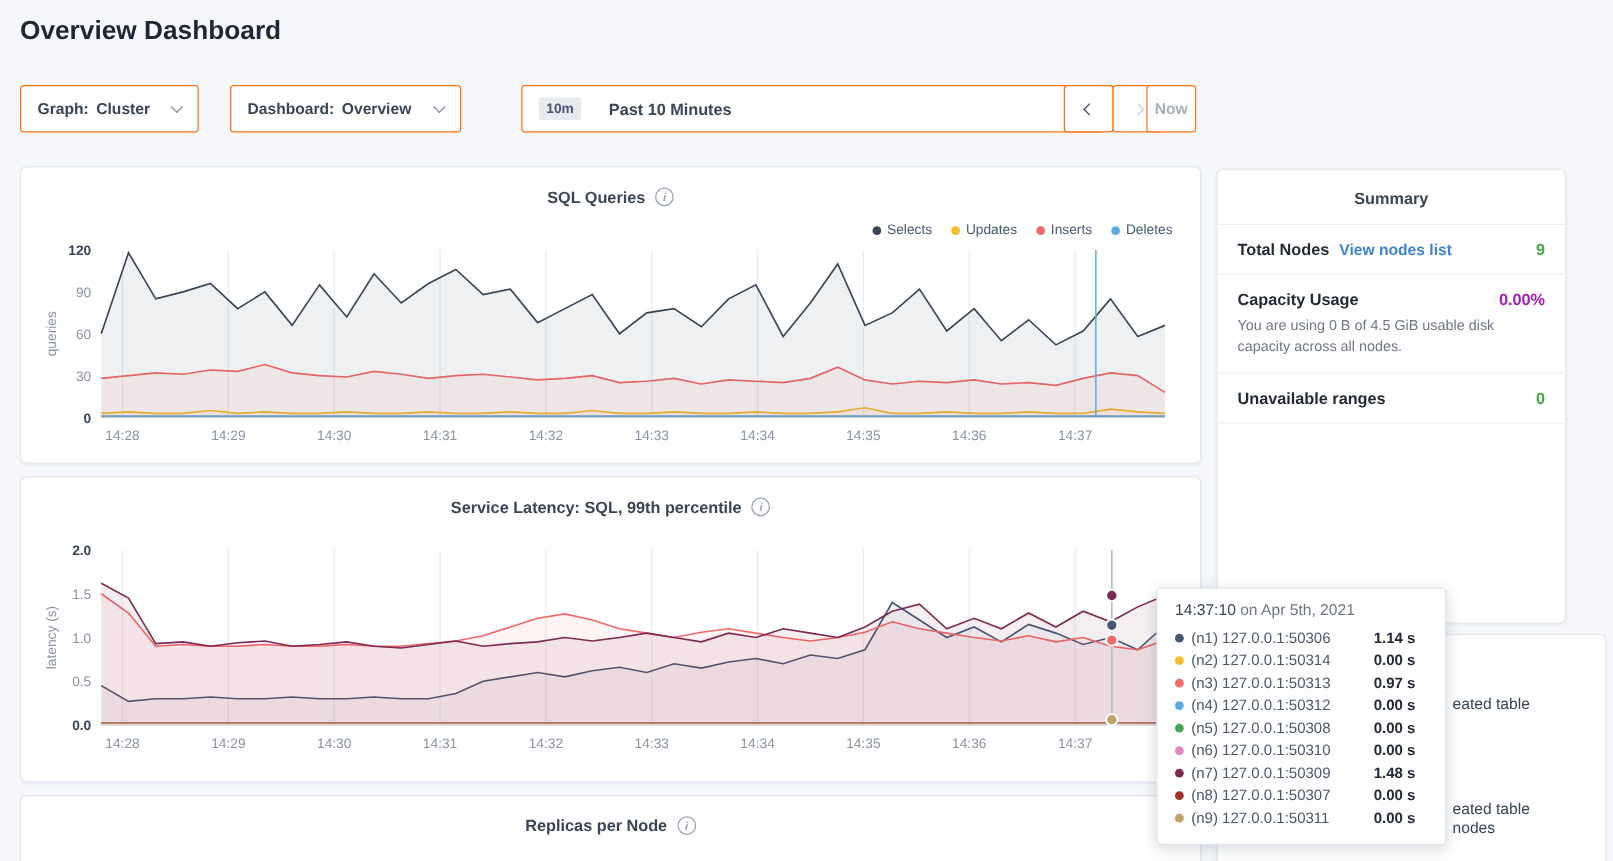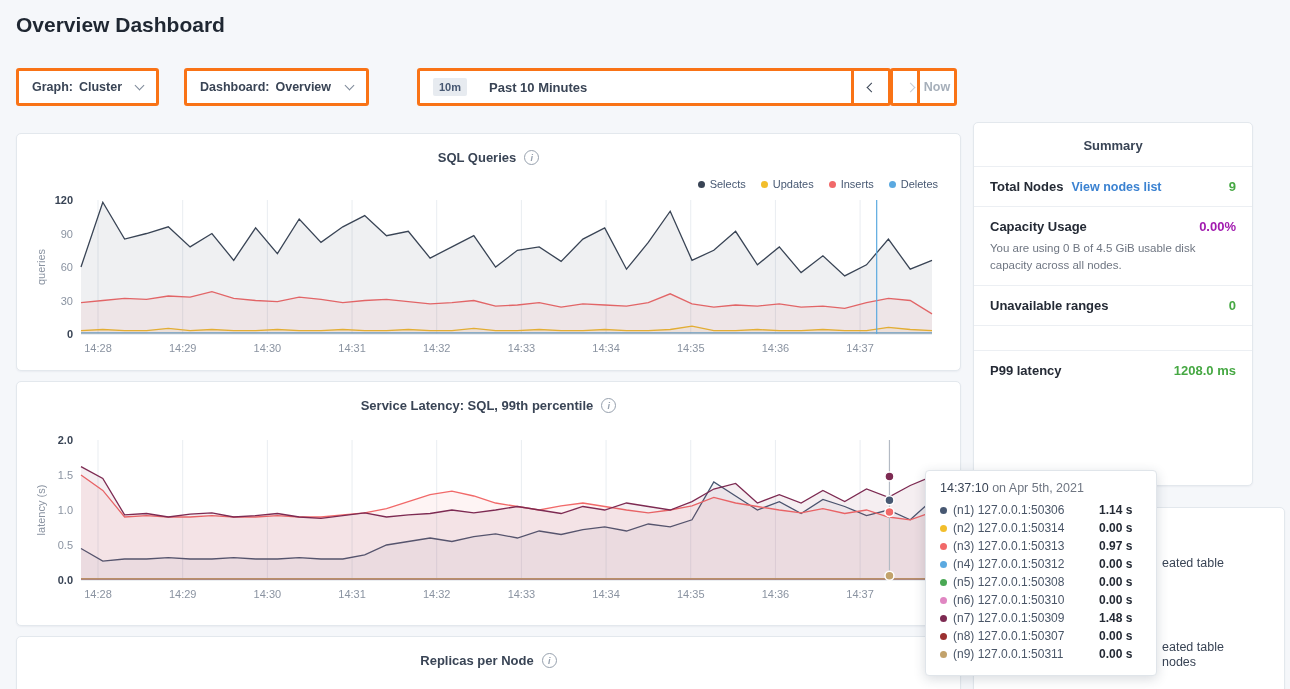--- a/index.html
+++ b/index.html
@@ -3,21 +3,21 @@
 <meta charset="utf-8">
 <style>
   *{box-sizing:border-box;margin:0;padding:0}
   html,body{width:1290px;height:689px}
   body{
     position:relative;overflow:hidden;background:#f5f7fa;
     font-family:"Liberation Sans",sans-serif;color:#242a35;
   }
   .page-title{position:absolute;left:16px;top:13px;font-size:21px;font-weight:700;color:#1f2732}
   .btn{
-    position:absolute;top:68px;height:38px;background:#fff;border:3px solid #f97316;border-radius:3px;
+    position:absolute;top:68px;height:38px;background:#fff;border:1px solid #f97316;border-radius:3px;
     display:flex;align-items:center;gap:6px;padding:0 13px;font-size:12.5px;font-weight:700;color:#394455;cursor:pointer;
   }
   .chev{width:7px;height:7px;border-right:1.6px solid #7e8a9a;border-bottom:1.6px solid #7e8a9a;transform:rotate(45deg);margin-top:-4px}
   .chev.left{transform:rotate(135deg);margin-top:0;border-color:#394455}
   .chev.right{transform:rotate(-45deg);margin-top:0;border-color:#c6cdd6}
   .time-badge{background:#e7ebf0;color:#475872;font-size:11px;font-weight:700;padding:3px 6px;border-radius:2px}
   .now-btn{justify-content:center;color:#a6afba}
   .panel{position:absolute;background:#fff;border:1px solid #e3e8ed;border-radius:5px;box-shadow:0 1px 2px rgba(56,76,97,.06)}
   .chart-title{display:flex;justify-content:center;align-items:center;gap:8px;padding-top:16px;font-size:13px;font-weight:700;color:#394455}
   .info-icon{
@@ -200,21 +200,21 @@
     </svg>
 </div>
 
 <div class="panel" style="left:16px;top:636px;width:945px;height:150px">
   <div class="chart-title">
     <span>Replicas per Node</span>
     <span class="info-icon">i</span>
   </div>
 </div>
 
-<div class="panel" style="left:973px;top:122px;width:280px;height:364px">
+<div class="panel" style="left:973px;top:135px;width:280px;height:364px">
   <div class="summary-title">Summary</div>
 
   <div class="sum-row">
     <div class="sum-line">
       <span class="sum-label">Total Nodes</span>
       <span class="sum-link" id="view-nodes-link" style="color: rgb(59, 130, 209);">View nodes list</span>
       <span class="sum-value" id="total-nodes-value" style="color: rgb(70, 168, 67);">9</span>
     </div>
   </div>
 
@@ -229,26 +229,20 @@
   <div class="sum-row">
     <div class="sum-line">
       <span class="sum-label">Unavailable ranges</span>
       <span class="sum-value" style="color: rgb(70, 168, 67);">0</span>
     </div>
   </div>
 
   <div class="sum-row">
   </div>
 
-  <div class="sum-row">
-    <div class="sum-line">
-      <span class="sum-label">P99 latency</span>
-      <span class="sum-value" style="color: rgb(70, 168, 67);">1208.0 ms</span>
-    </div>
-  </div>
 </div>
 
 <div class="panel" style="left:973px;top:507px;width:312px;height:196px">
   <div class="event-frag" style="top:48px">eated table</div>
   <div class="event-frag" style="top:132px">eated table</div>
   <div class="event-frag" style="top:147px">nodes</div>
 </div>
 
 <div class="tooltip">
   <div class="tt-head">

